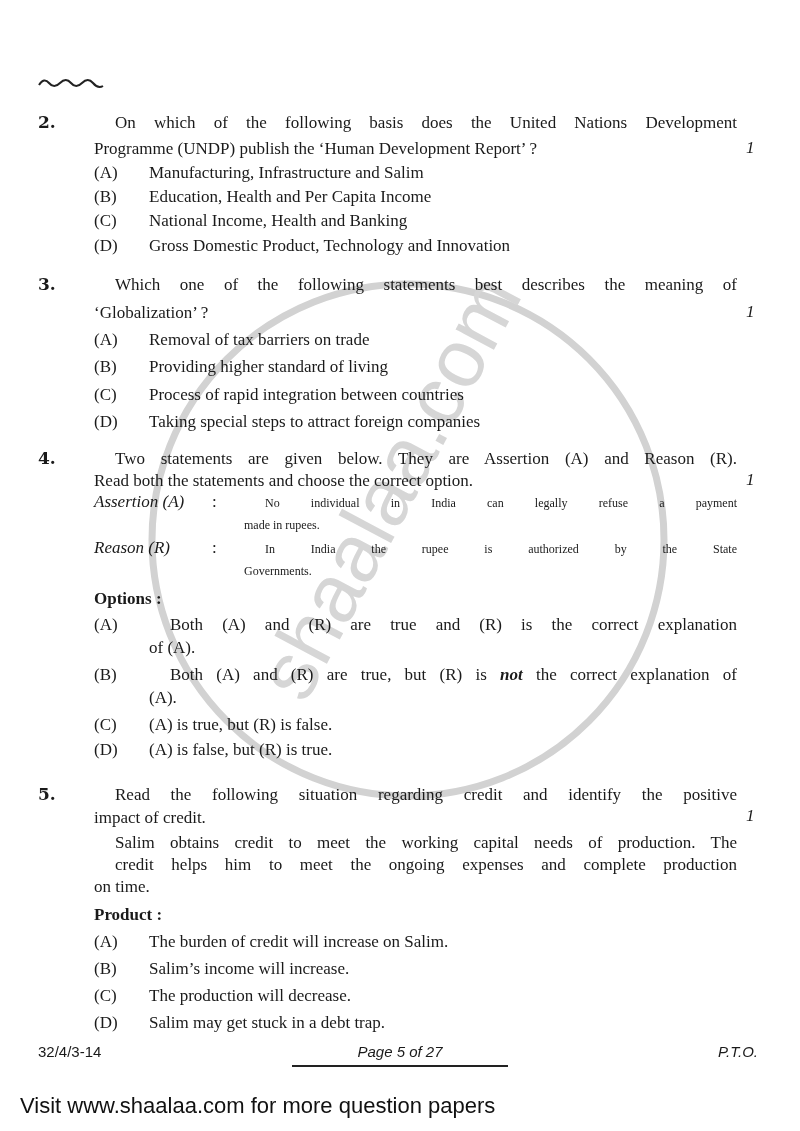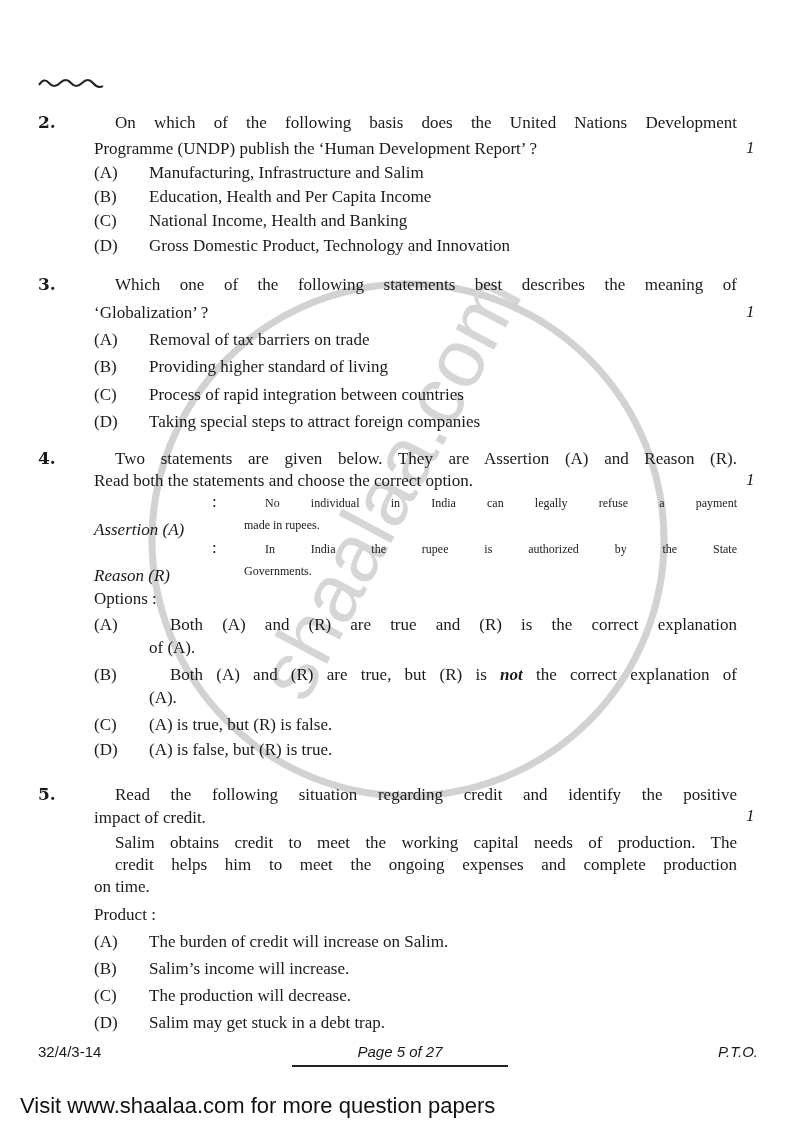--- a/index.html
+++ b/index.html
@@ -9,22 +9,22 @@
       color: #1a1a1a;
     }
     .page { position: absolute; left: 0; top: 0; width: 800px; height: 1131px; }
     .squiggle { position: absolute; left: 38px; top: 76px; }
     .qnum { position: absolute; left: 38px; font-weight: bold; font-size: 17px; }
     .qtext { position: absolute; left: 94px; width: 622px; font-size: 17px; line-height: 23px; text-align: justify; font-family: "Liberation Serif", serif; }
     .marks { position: absolute; left: 746px; font-style: italic; font-size: 17px; font-family: "Liberation Serif", serif; }
     .opt { position: absolute; left: 94px; width: 622px; font-size: 17px; line-height: 23px; font-family: "Liberation Serif", serif; }
     .opt .lbl { position: absolute; left: 0; }
     .opt .txt { position: absolute; left: 55px; width: 567px; text-align: justify; }
-    .bold { font-weight: normal; }
-    .ar-label { position: absolute; left: 94px; font-style: italic; font-size: 17px; font-family: "Liberation Serif", serif; margin-top: 28px; }
+    .bold { font-weight: bold; }
+    .ar-label { position: absolute; left: 94px; font-style: italic; font-size: 17px; font-family: "Liberation Serif", serif; }
     .ar-colon { position: absolute; left: 212px; font-size: 17px; font-family: "Liberation Serif", serif; }
     .ar-text { position: absolute; left: 244px; width: 472px; font-size: 12px; line-height: 22px; text-align: justify; text-align-last: left; font-family: "Liberation Serif", serif; }
     .footer-code { position: absolute; left: 38px; top: 1043px; font-family: "Liberation Sans", sans-serif; font-size: 15px; }
     .footer-page { position: absolute; left: 292px; top: 1043px; width: 216px; text-align: center; font-family: "Liberation Sans", sans-serif; font-style: italic; font-size: 15px; }
     .footer-line { position: absolute; left: 292px; top: 1065px; width: 216px; height: 2px; background: #222; }
     .footer-pto { position: absolute; left: 718px; top: 1043px; font-family: "Liberation Sans", sans-serif; font-style: italic; font-size: 15px; }
     .visit { position: absolute; left: 20px; top: 1093px; font-family: "Liberation Sans", sans-serif; font-size: 22px; color: #111; }
     .watermark { position: absolute; left: 0; top: 0; width: 800px; height: 1131px; pointer-events: none; }
     .justify-full { text-align: justify; text-align-last: justify; margin-left: 21px; }
   </style>

